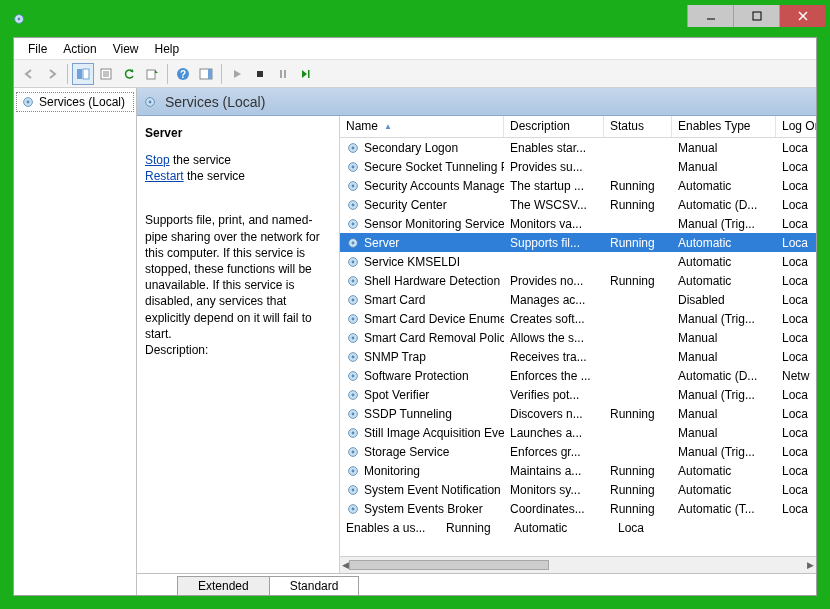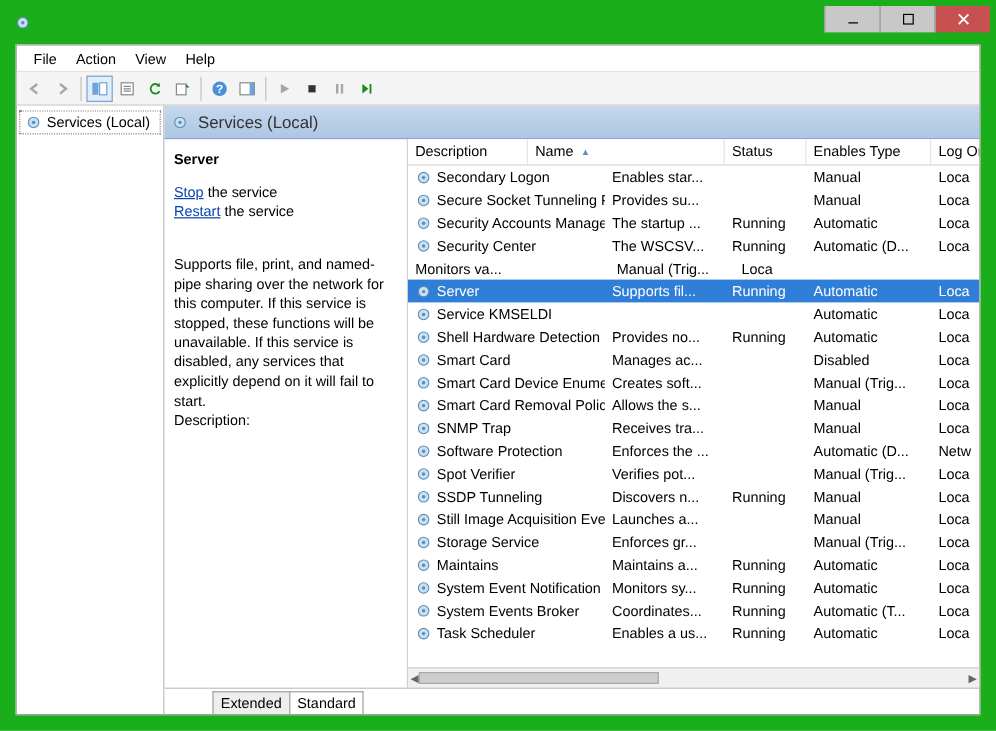--- a/index.html
+++ b/index.html
@@ -34,21 +34,21 @@
   .list-header .col { padding:3px 6px; border-right:1px solid #e4e4e4; white-space:nowrap; overflow:hidden; }
   .sorted-indicator { color:#5a8fd6; font-size:8px; margin-left:6px; position:relative; top:-1px; }
   .list-body { flex:1; overflow-y:auto; overflow-x:hidden; }
   .row { display:flex; height:19px; align-items:center; font-size:12px; white-space:nowrap; }
   .row.selected { background:#2f7ed8; color:#fff; }
   .row .cell { padding:1px 6px; overflow:hidden; text-overflow:ellipsis; display:flex; align-items:center; gap:4px; }
   .scroll-x { height:17px; background:#f0f0f0; border-top:1px solid #d0d0d0; display:flex; align-items:center; justify-content:space-between; padding:0 2px;}
   .scroll-x .thumb-track { flex:1; height:10px; position:relative; }
   .scroll-x .thumb { position:absolute; left:0; top:0; height:10px; width:200px; background:#cdcdcd; border:1px solid #a8a8a8; }
   .tabs-row { height:22px; display:flex; align-items:flex-end; padding-left:40px; font-size:12px; border-top:1px solid #c0c0c0; }
-  .sheet-tab { border:1px solid #a0a0a0; border-bottom:none; padding:2px 6px; background:#fff; border-radius:0 0 0 0; margin-right:-1px; }
+  .sheet-tab { border:1px solid #a0a0a0; border-bottom:none; padding:2px 20px; background:#fff; border-radius:0 0 0 0; margin-right:-1px; }
   .sheet-tab.inactive { background:#eee; }
   .gear-icon { display:inline-block; width:14px; height:14px; }
   .gear-icon svg { width:14px; height:14px; }
   
   .c-name { width:164px; }
   .c-desc { width:100px; }
   .c-status { width:68px; }
   .c-startup { width:104px; }
   .c-log { width:40px; }
 </style>
@@ -195,22 +195,22 @@
               <a href="#">Stop</a><span> the service</span><br>
               <a href="#">Restart</a><span> the service</span>
             </p>
             <br><br>
             <p>Supports file, print, and named-pipe sharing over the network for this computer. If this service is stopped, these functions will be unavailable. If this service is disabled, any services that explicitly depend on it will fail to start.</p>
             <p>Description:</p>
           </div>
 
           <div class="list-wrapper">
             <div class="list-header">
+              <div class="col c-name"><span>Name</span><span class="sorted-indicator">▲</span></div>
               <div class="col c-desc">Description</div>
-              <div class="col c-name"><span>Name</span><span class="sorted-indicator">▲</span></div>
               <div class="col c-status">Status</div>
               <div class="col c-startup">Enables Type</div>
               <div class="col c-log" style="border-right:none;">Log On As</div>
             </div>
             <div class="list-body" id="list-body">
                 <div class="row">
                   <div class="cell c-name">
                     <span class="gear-icon"><svg viewBox="0 0 16 16">
                         <circle cx="8" cy="8" r="5" fill="#c6e0f4" stroke="#5b8ab3"></circle>
                         <circle cx="8" cy="8" r="1.6" fill="#5b8ab3"></circle>
@@ -255,20 +255,27 @@
                         <circle cx="8" cy="8" r="1.6" fill="#5b8ab3"></circle>
                       </svg></span>
                     <span>Security Center</span>
                   </div>
                   <div class="cell c-desc">The WSCSV...</div>
                   <div class="cell c-status">Running</div>
                   <div class="cell c-startup">Automatic (D...</div>
                   <div class="cell c-log">Loca</div>
                 </div>
                 <div class="row">
+                  <div class="cell c-name">
+                    <span class="gear-icon"><svg viewBox="0 0 16 16">
+                        <circle cx="8" cy="8" r="5" fill="#c6e0f4" stroke="#5b8ab3"></circle>
+                        <circle cx="8" cy="8" r="1.6" fill="#5b8ab3"></circle>
+                      </svg></span>
+                    <span>Sensor Monitoring Service</span>
+                  </div>
                   <div class="cell c-desc">Monitors va...</div>
                   <div class="cell c-status"></div>
                   <div class="cell c-startup">Manual (Trig...</div>
                   <div class="cell c-log">Loca</div>
                 </div>
                 <div class="row selected">
                   <div class="cell c-name">
                     <span class="gear-icon"><svg viewBox="0 0 16 16">
                         <circle cx="8" cy="8" r="5" fill="#c6e0f4" stroke="#5b8ab3"></circle>
                         <circle cx="8" cy="8" r="1.6" fill="#5b8ab3"></circle>
@@ -422,21 +429,21 @@
                   <div class="cell c-status"></div>
                   <div class="cell c-startup">Manual (Trig...</div>
                   <div class="cell c-log">Loca</div>
                 </div>
                 <div class="row">
                   <div class="cell c-name">
                     <span class="gear-icon"><svg viewBox="0 0 16 16">
                         <circle cx="8" cy="8" r="5" fill="#c6e0f4" stroke="#5b8ab3"></circle>
                         <circle cx="8" cy="8" r="1.6" fill="#5b8ab3"></circle>
                       </svg></span>
-                    <span>Maintains</span>
+                    <span>Monitoring</span>
                   </div>
                   <div class="cell c-desc">Maintains a...</div>
                   <div class="cell c-status">Running</div>
                   <div class="cell c-startup">Automatic</div>
                   <div class="cell c-log">Loca</div>
                 </div>
                 <div class="row">
                   <div class="cell c-name">
                     <span class="gear-icon"><svg viewBox="0 0 16 16">
                         <circle cx="8" cy="8" r="5" fill="#c6e0f4" stroke="#5b8ab3"></circle>
@@ -456,27 +463,20 @@
                         <circle cx="8" cy="8" r="1.6" fill="#5b8ab3"></circle>
                       </svg></span>
                     <span>System Events Broker</span>
                   </div>
                   <div class="cell c-desc">Coordinates...</div>
                   <div class="cell c-status">Running</div>
                   <div class="cell c-startup">Automatic (T...</div>
                   <div class="cell c-log">Loca</div>
                 </div>
                 <div class="row">
-                  <div class="cell c-name">
-                    <span class="gear-icon"><svg viewBox="0 0 16 16">
-                        <circle cx="8" cy="8" r="5" fill="#c6e0f4" stroke="#5b8ab3"></circle>
-                        <circle cx="8" cy="8" r="1.6" fill="#5b8ab3"></circle>
-                      </svg></span>
-                    <span>Task Scheduler</span>
-                  </div>
                   <div class="cell c-desc">Enables a us...</div>
                   <div class="cell c-status">Running</div>
                   <div class="cell c-startup">Automatic</div>
                   <div class="cell c-log">Loca</div>
                 </div>
               </div>
             <div class="scroll-x">
               <span style="font-size:9px;color:#666;">◀</span>
               <div class="thumb-track">
                   <div class="thumb"></div>

